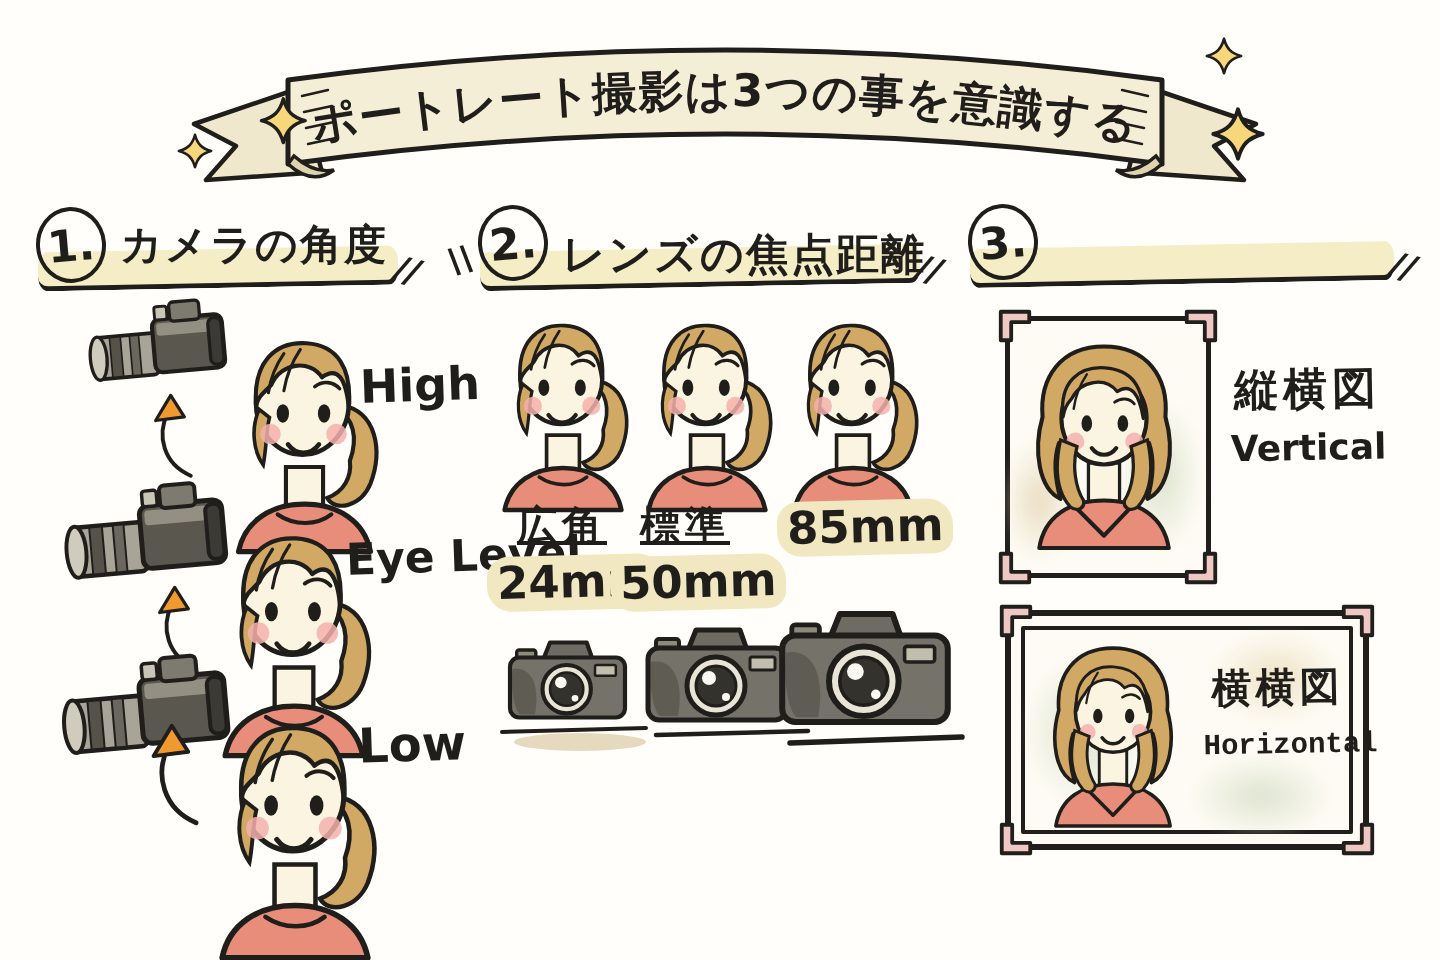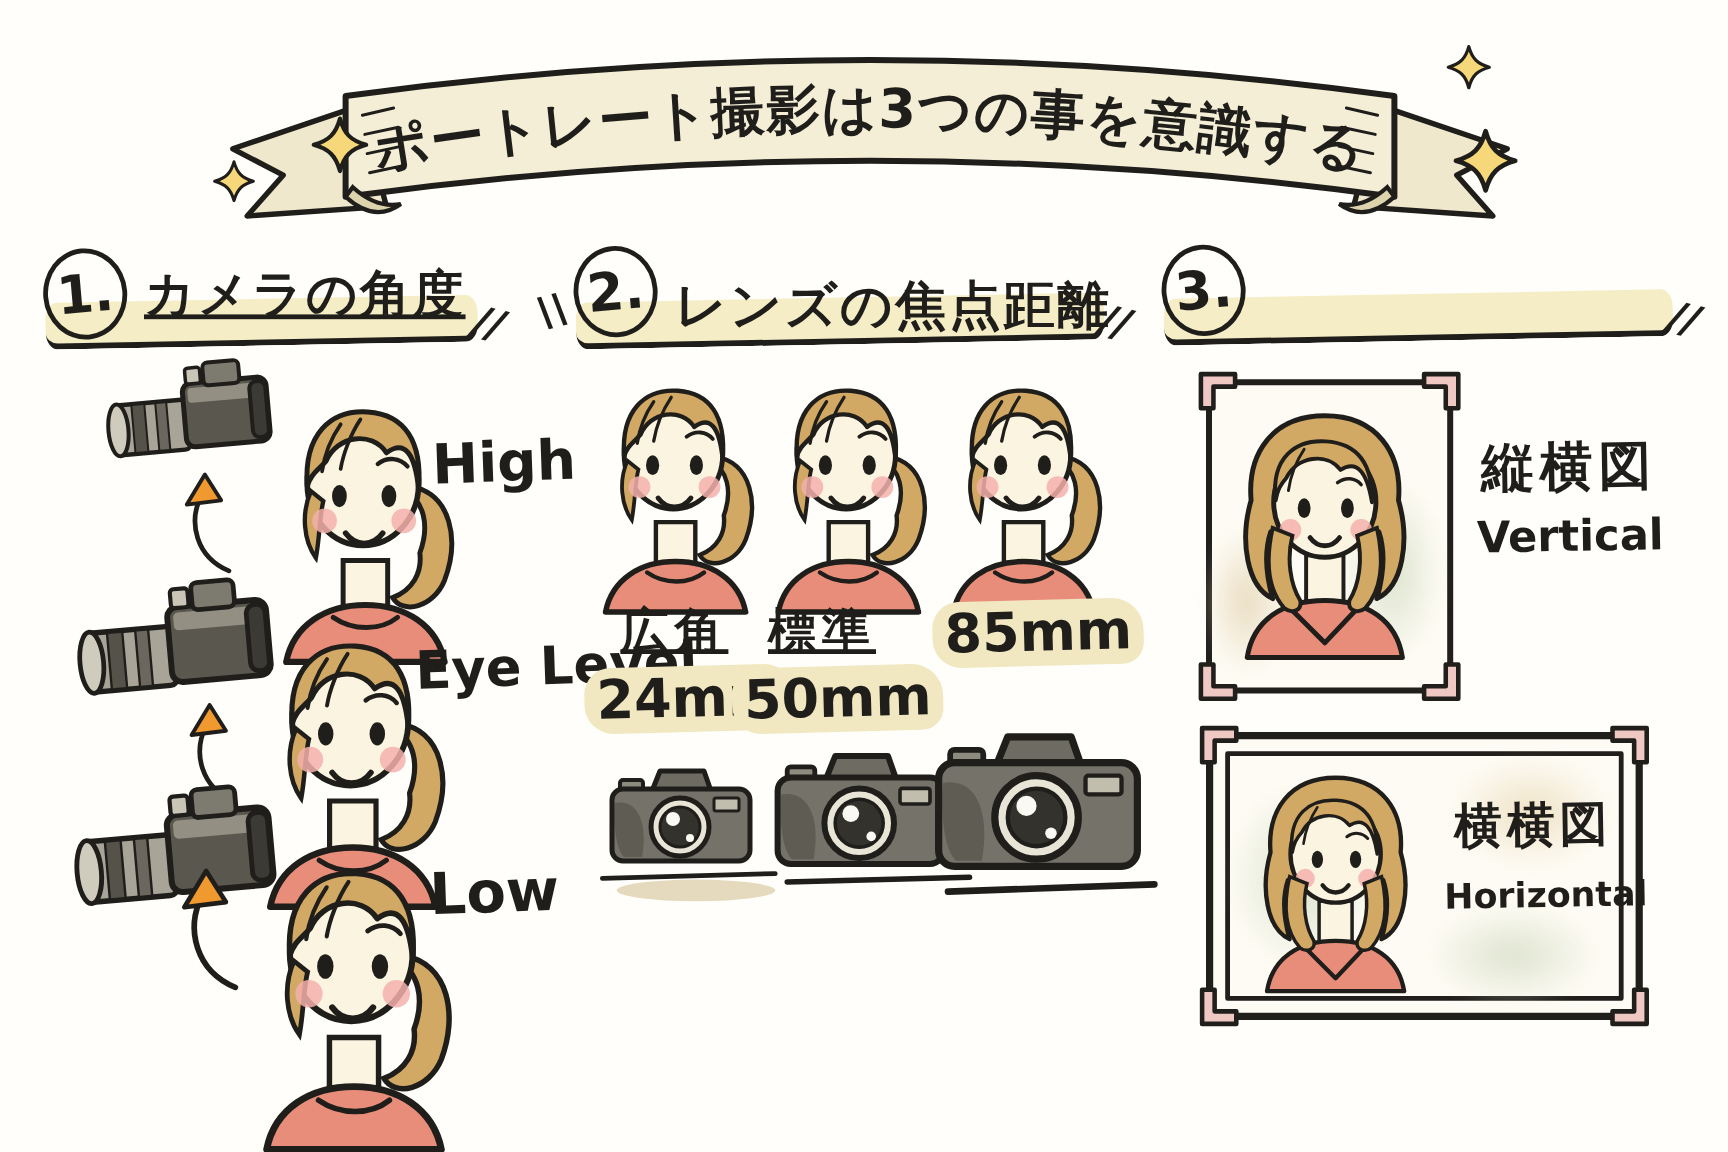--- a/index.html
+++ b/index.html
@@ -24,21 +24,21 @@
   .lens-focal{font-size:45px;font-weight:700;margin-top:2px;}
   .focal-hl{background:#f1e8c1;border-radius:22px 26px 18px 24px;padding:0 10px 2px 10px;
             display:inline-block;transform:rotate(-1.5deg);}
   .orient-label{position:absolute;text-align:center;transform:rotate(-1deg);}
   .orient-label .kanji{font-size:44px;font-weight:700;letter-spacing:5px;}
   .orient-label .en{font-size:36px;font-weight:600;margin-top:8px;}
   
   .vframe{position:absolute;left:1005px;top:316px;width:196px;height:252px;
           border:5px solid #201f1c;background:#fdfbf3;border-radius:3px;}
   .hframe{position:absolute;left:1005px;top:610px;width:352px;height:228px;
-          border:6px solid #201f1c;background:#fdfbf3;border-radius:2px;}
+          border:6px solid #201f1c;background:#fdfbf3;border-radius:2px;font-family:Liberation Mono, monospace;}
   .hframe-inner{position:absolute;left:10px;top:10px;right:10px;bottom:10px;
                 border:4px solid #201f1c;border-radius:2px;}
   .wash{position:absolute;border-radius:50%;filter:blur(7px);}
   .bracket{position:absolute;width:38px;height:38px;}
   .br-tl{left:-14px;top:-14px;}
   .br-tr{right:-14px;top:-14px;transform:rotate(90deg);}
   .br-br{right:-14px;bottom:-14px;transform:rotate(180deg);}
   .br-bl{left:-14px;bottom:-14px;transform:rotate(270deg);}
   .hframe-text{position:absolute;left:192px;top:44px;width:150px;text-align:center;transform:rotate(-1deg);}
   .hframe-text .kanji{font-size:40px;font-weight:700;letter-spacing:4px;}
@@ -156,21 +156,21 @@
     <use href="#sym-sparkle" transform="translate(1042,92) scale(1.3)"></use>
 
     <text font-size="45" font-weight="700" letter-spacing="1" fill="#1f1e1b">
       <textPath href="#bannerCurve" startOffset="50%" text-anchor="middle">ポートレート撮影は3つの事を意識する</textPath>
     </text>
   </svg>
 
   <div class="sec-header" style="left:36px;top:206px;width:356px;height:78px;">
     <div class="hl"></div>
     <span class="num">1.</span>
-    <span class="ttl" style="font-size:42px;text-decoration:underline;">カメラの角度</span>
+    <span class="ttl" style="font-size:42px;">カメラの角度</span>
     <span class="slash r">//</span>
   </div>
 
   <div class="sec-header" style="left:478px;top:203px;width:436px;height:80px;">
     <div class="hl"></div>
     <span class="slash l">\\</span>
     <span class="num">2.</span>
     <span class="ttl" style="font-size:43px;margin-top:24px;">レンズの焦点距離</span>
     <span class="slash r">//</span>
   </div>

